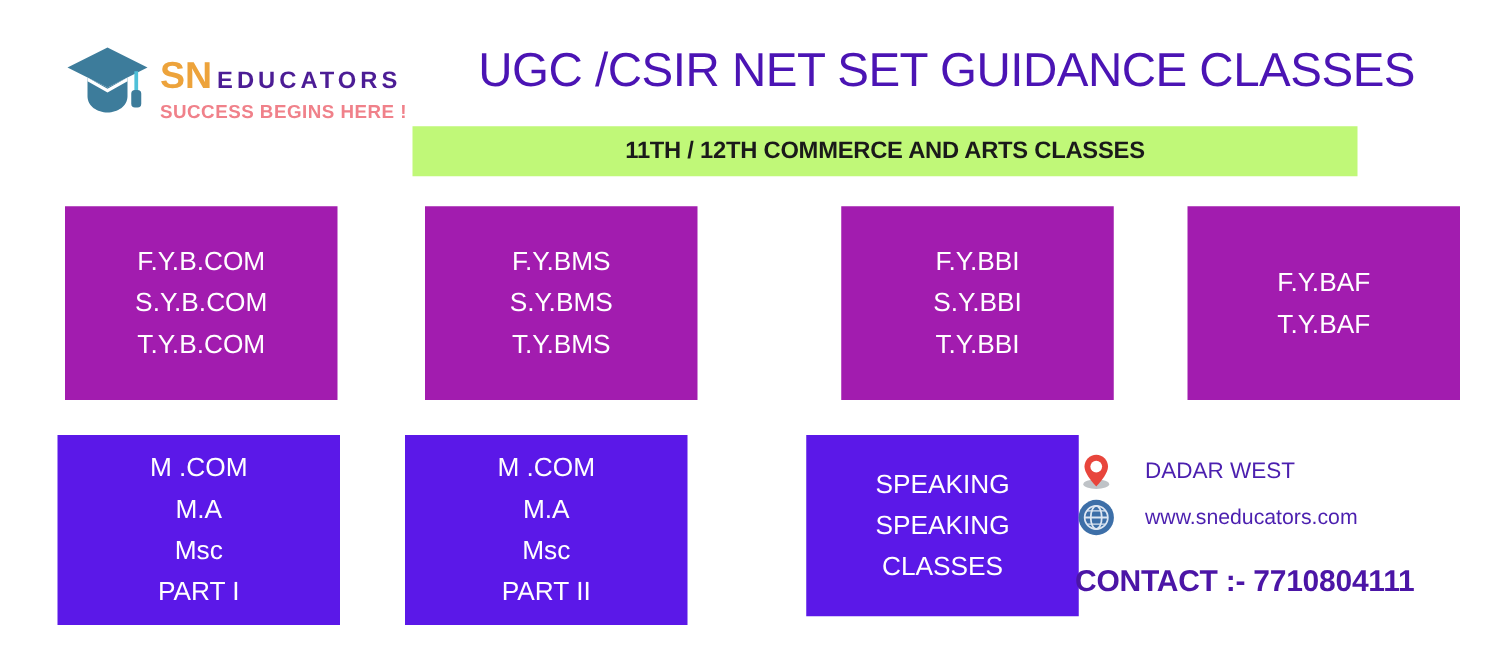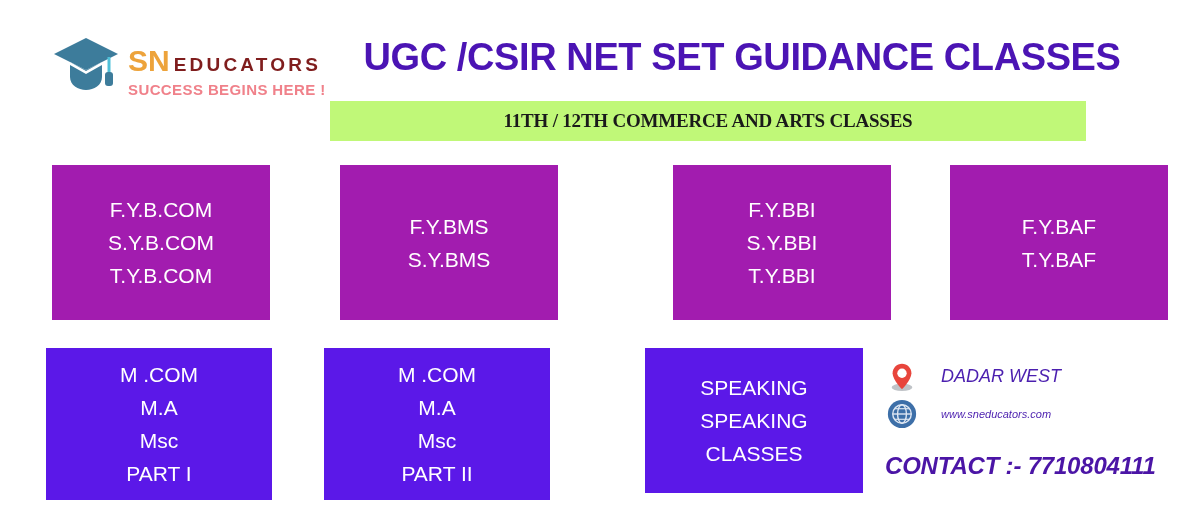--- a/index.html
+++ b/index.html
@@ -46,59 +46,58 @@
   }
   .logo-sn {
     font-size: 30px;
     font-weight: bold;
     color: #EDA33B;
     letter-spacing: 0px;
   }
   .logo-educators {
     font-size: 19px;
     font-weight: bold;
-    color: #7f1d1d;
+    color: #4c1d95;
     letter-spacing: 3.2px;
     margin-left: 4px;
   }
   .logo-tagline {
     font-size: 15px;
     font-weight: bold;
     color: #F0818A;
     letter-spacing: 0.4px;
     text-align: center;
     margin-top: 3px;
     white-space: nowrap;
   }
 
   .main-title {
     position: absolute;
     left: 352px;
     top: 36px;
     width: 780px;
-    text-align: center;
+    text-align: right;
     font-size: 38px;
-    font-weight: bold;
+    font-weight: normal;
     color: #4B14B4;
     letter-spacing: -0.4px;
     white-space: nowrap;
   }
 
   
   .green-banner {
     position: absolute;
     left: 330px;
     top: 101px;
     width: 756px;
     height: 40px;
     background: #C0F878;
     display: flex;
     align-items: center;
     justify-content: center;
-    font-family: Liberation Serif, serif;
   }
   .green-banner-text {
     font-size: 19px;
     font-weight: bold;
     color: #1A1A1A;
     letter-spacing: -0.2px;
     white-space: nowrap;
   }
 
   
@@ -125,42 +124,41 @@
   .o4 { left: 950px; top: 165px; width: 218px; height: 155px; text-align: right; }
 
   
   .p1 { left: 46px;  top: 348px; width: 226px; height: 152px; }
   .p2 { left: 324px; top: 348px; width: 226px; height: 152px; }
   .p3 { left: 645px; top: 348px; width: 218px; height: 145px; }
 
   
   .contact-panel {
     position: absolute;
-    left: 885px;
+    left: 860px;
     top: 358px;
     width: 290px;
     height: 155px;
-    font-style: italic;
   }
   .contact-row {
     display: flex;
     align-items: center;
     height: 37px;
   }
   .contact-icon {
     width: 34px;
     height: 34px;
     flex: 0 0 auto;
     display: flex;
     align-items: center;
     justify-content: center;
   }
   .contact-text {
     margin-left: 22px;
-    font-size: 11px;
+    font-size: 17px;
     color: #4B1FAF;
     white-space: nowrap;
   }
   .contact-row.loc .contact-text { font-size: 18px; }
   .contact-number {
     margin-top: 20px;
     font-size: 24px;
     font-weight: bold;
     color: #4B15A6;
     letter-spacing: -0.2px;
@@ -196,20 +194,21 @@
 </div>
 
 <div class="box orange o1">
   <span class="box-line">F.Y.B.COM</span>
   <span class="box-line">S.Y.B.COM</span>
   <span class="box-line">T.Y.B.COM</span>
 </div>
 <div class="box orange o2">
   <span class="box-line">F.Y.BMS</span>
   <span class="box-line">S.Y.BMS</span>
+  <span class="box-line">T.Y.BMS</span>
 </div>
 <div class="box orange o3">
   <span class="box-line">F.Y.BBI</span>
   <span class="box-line">S.Y.BBI</span>
   <span class="box-line">T.Y.BBI</span>
 </div>
 <div class="box orange o4">
   <span class="box-line">F.Y.BAF</span>
   <span class="box-line">T.Y.BAF</span>
 </div>

